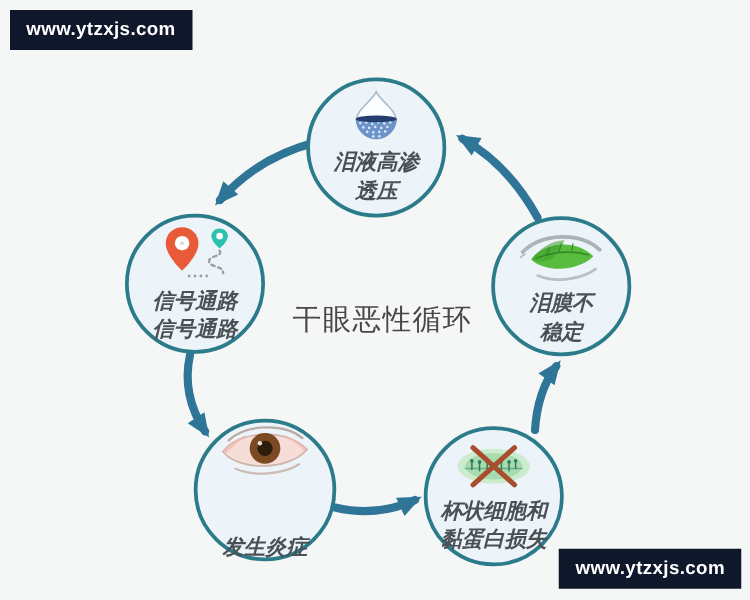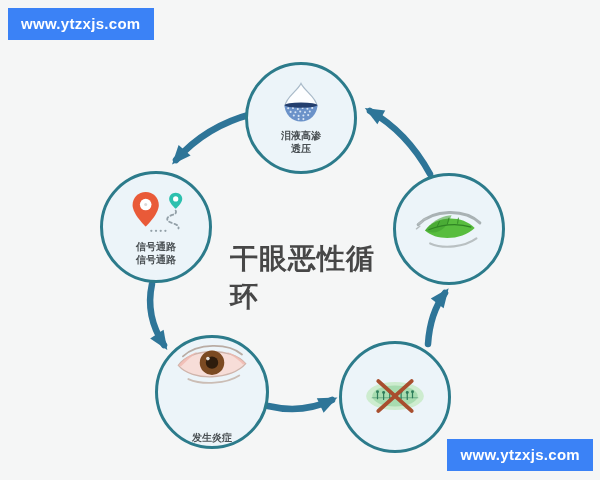--- a/index.html
+++ b/index.html
@@ -2,40 +2,40 @@
 <html><head>
 <meta charset="utf-8">
 <style>
   html,body{margin:0;padding:0;}
   body{
     width:600px;height:480px;position:relative;overflow:hidden;
     background:#f5f6f6;
     font-family:"Liberation Sans", sans-serif;
   }
   .watermark{
-    position:absolute;z-index:30;background:#3b82f6;color:#ffffff;
+    position:absolute;z-index:30;background:#0f172a;color:#ffffff;
     font-size:15px;font-weight:bold;padding:7px 13px;letter-spacing:.3px;
     line-height:1.2;
   }
   .watermark.tl{left:8px;top:8px;}
   .watermark.br{right:7px;bottom:9px;}
   #arrow-layer{position:absolute;left:0;top:0;z-index:1;}
   .node{
     position:absolute;z-index:2;border-radius:50%;
     background:#ecf4f9;border:3px solid #2c7b8b;box-sizing:border-box;
     display:flex;flex-direction:column;align-items:center;justify-content:center;
   }
   .node .icon{display:block;line-height:0;margin-bottom:3px;}
   .node .label{
-    text-align:center;font-size:10px;font-weight:bold;color:#4a5054;line-height:1.35;
+    text-align:center;font-size:17px;font-weight:bold;color:#4a5054;line-height:1.35;font-style:italic;
   }
   .node .label span{display:block;}
   .center-title{
     position:absolute;z-index:2;left:230px;top:240px;width:152px;
-    font-size:28px;font-weight:bold;color:#474747;
+    text-align:center;font-size:23px;font-weight:normal;color:#474747;
     letter-spacing:1px;
   }
 </style>
 </head>
 <body>
 
 <div class="watermark tl">www.ytzxjs.com</div>
 <div class="watermark br">www.ytzxjs.com</div>
 
 <svg id="arrow-layer" width="600" height="480" viewBox="0 0 600 480">
@@ -120,20 +120,24 @@
           <path d="M13 21 l-5 2"></path>
           <path d="M18 17 l-4 1"></path>
       </g>
       <path d="M16 31 C28 14 58 12 74 28 C60 42 30 44 16 31 Z" fill="#58bd3e"></path>
       <path d="M16 31 C26 17 40 13 47 13 C42 28 30 38 16 31 Z" fill="#3f9e2e" opacity="0.55"></path>
       <path d="M20 30 C36 24 54 22 70 27" fill="none" stroke="#2f8424" stroke-width="1.3"></path>
       <path d="M30 27 l3 -7 M42 24 l2 -8 M54 23 l1 -7" fill="none" stroke="#2f8424" stroke-width="1"></path>
       <path d="M22 46 C38 53 62 50 76 40" fill="none" stroke="#b9c0c2" stroke-width="2.5" stroke-linecap="round"></path>
     </svg>
   </span>
+  <div class="label">
+    <span>泪膜不</span>
+    <span>稳定</span>
+  </div>
 </div>
 
 <div class="node" style="left:155px;top:335px;width:114px;height:114px;gap:38px;">
   <span class="icon">
     <svg width="80" height="51" viewBox="0 0 88 56">
       <path d="M12 19 C28 4 62 4 77 17" fill="none" stroke="#b9aca4" stroke-width="2" stroke-linecap="round"></path>
       <path d="M7 29 C20 10 64 8 81 27 C66 45 22 47 7 29 Z" fill="#f7ddd8" stroke="#cfb4ab" stroke-width="1.5"></path>
       <path d="M7 29 C14 21 20 17 28 14 C18 22 13 27 10 30 Z" fill="#f0b9b0" opacity="0.8"></path>
       <path d="M81 27 C74 20 68 17 60 14 C70 21 76 25 78 28 Z" fill="#f0b9b0" opacity="0.8"></path>
       <circle cx="44" cy="26" r="13.5" fill="#7b4a22"></circle>
@@ -168,13 +172,17 @@
         <circle cx="47" cy="20" r="1.7"></circle>
           <circle cx="54" cy="21" r="1.7"></circle>
           <circle cx="60" cy="20" r="1.7"></circle>
       </g>
       <g stroke="#a84e2e" stroke-width="4.6" stroke-linecap="round" fill="none">
         <path d="M21 8 L59 42"></path>
           <path d="M59 8 L21 42"></path>
       </g>
     </svg>
   </span>
+  <div class="label">
+    <span>杯状细胞和</span>
+    <span>黏蛋白损失</span>
+  </div>
 </div>
 
 </body></html>

